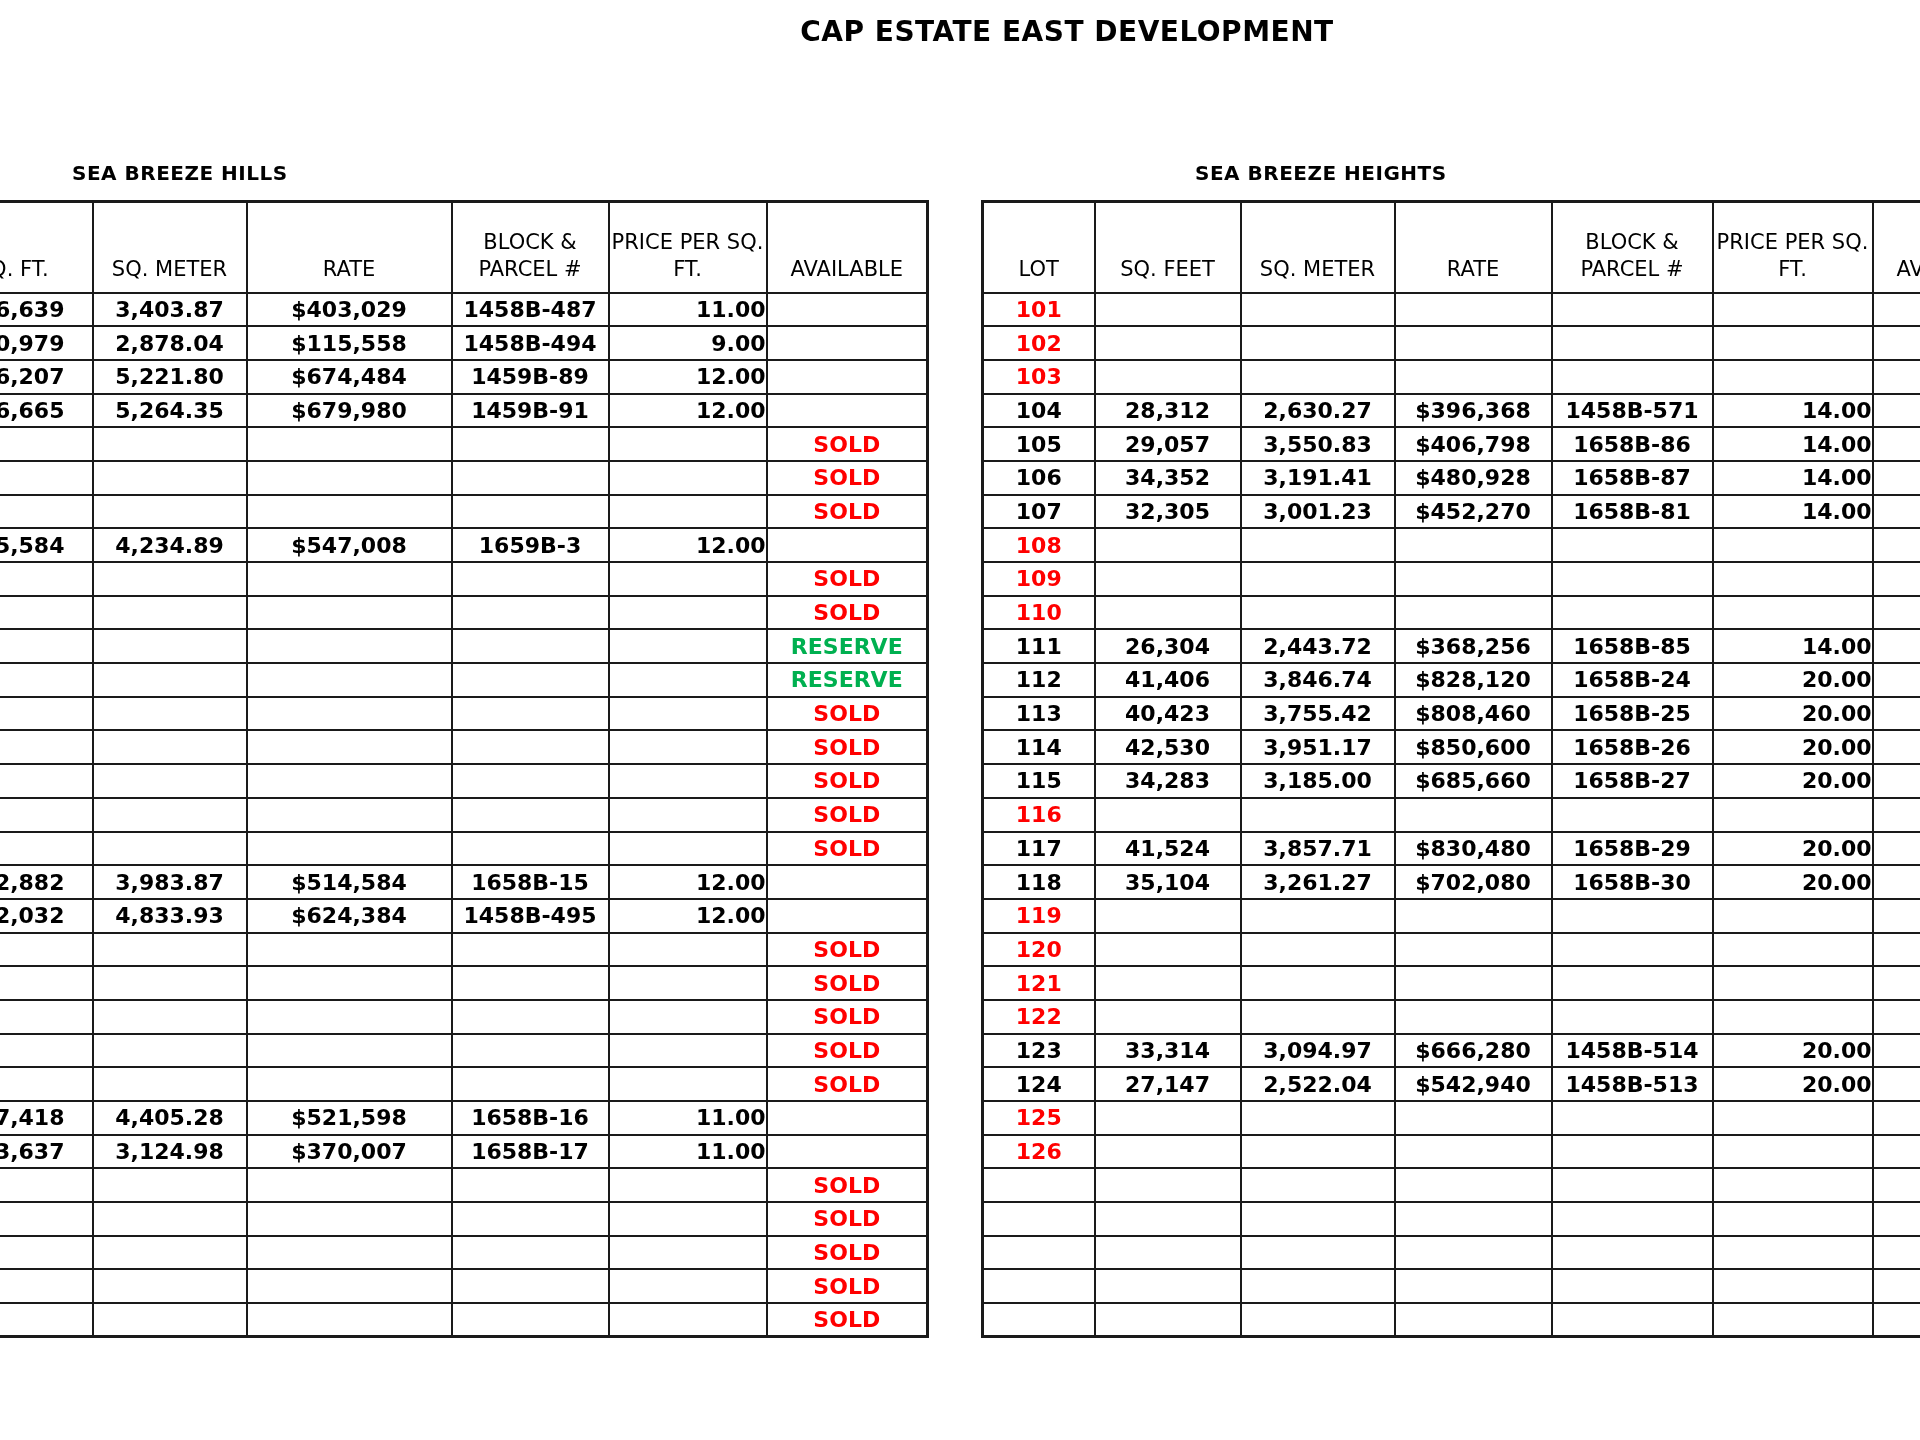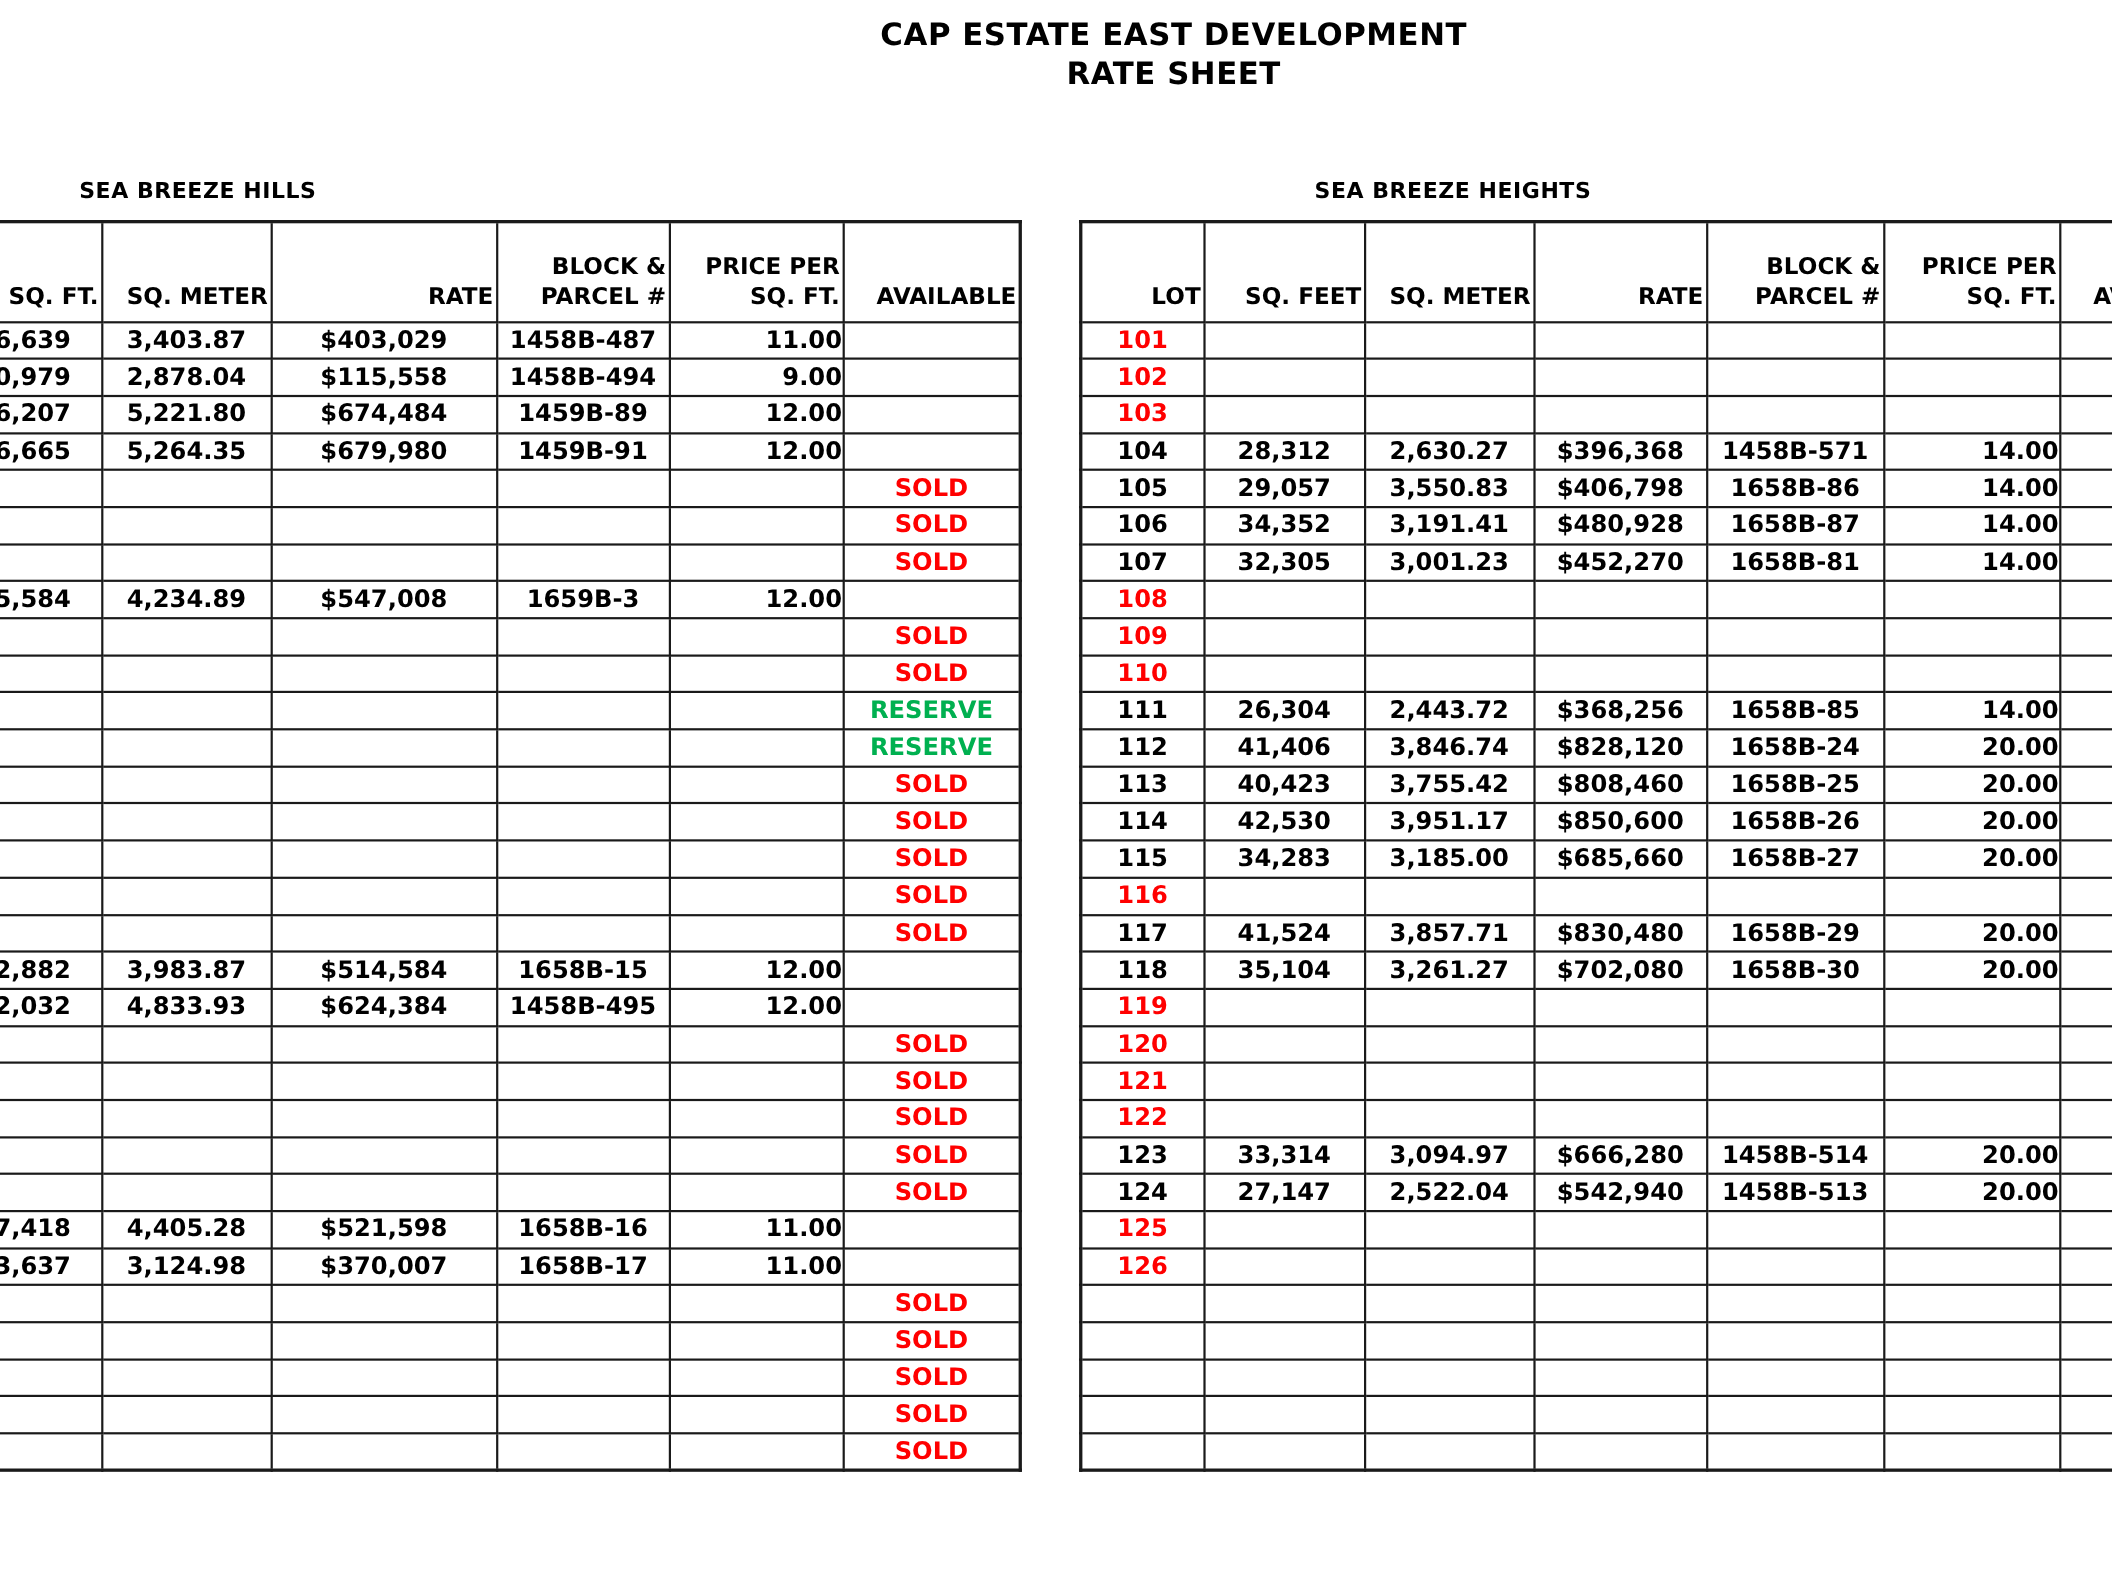--- a/index.html
+++ b/index.html
@@ -10,42 +10,41 @@
          font-size:28px;line-height:35px;letter-spacing:.5px}
   .section-label{position:absolute;top:161px;font-size:20px;letter-spacing:.5px}
   #label-left{left:72px}
   #label-right{left:1195px}
   .tbl-wrap{position:absolute;top:200px}
   #left-wrap{left:-69px}
   #right-wrap{left:981px}
   table.grid{border-collapse:collapse;table-layout:fixed;
              border:3px solid var(--border,#1a1a1a);background:#fff}
   .grid th,.grid td{border:2px solid var(--border,#1a1a1a)}
-  .grid th{vertical-align:bottom;text-align:right;font-size:21px;line-height:27px;
-           padding:0 2px 9px 2px;font-weight:bold}
+  .grid th{vertical-align:bottom;text-align:center;font-size:21px;line-height:27px;
+           padding:0 2px 9px 2px;font-weight:normal}
   .grid thead tr{height:91px}
   .grid tbody tr{height:33.7px}
   .grid td{font-size:22px;white-space:nowrap;overflow:visible;padding:0;font-weight:bold}
   .a-c{text-align:center}
   .a-r{text-align:right}
   .grid td.pr27{padding-right:27px}
   .grid td.pr13{}
   .grid td.pr20{}
   .grid td.sold{color:var(--sold,#f00)}
   .grid td.reserve{color:var(--reserve,#00B050)}
   .grid td.red{color:var(--redlot,#f00)}
 </style>
 </head>
 <body>
 
 <div class="page">
 
   <div class="title">
     <div>CAP ESTATE EAST DEVELOPMENT</div>
-    <div>RATE SHEET</div>
   </div>
 
   <div class="section-label" id="label-left">SEA BREEZE HILLS</div>
   <div class="section-label" id="label-right">SEA BREEZE HEIGHTS</div>
 
   <div class="tbl-wrap" id="left-wrap">
     <table class="grid" style="width:995px">
       <colgroup>
         <col style="width:160px">
           <col style="width:154px">

